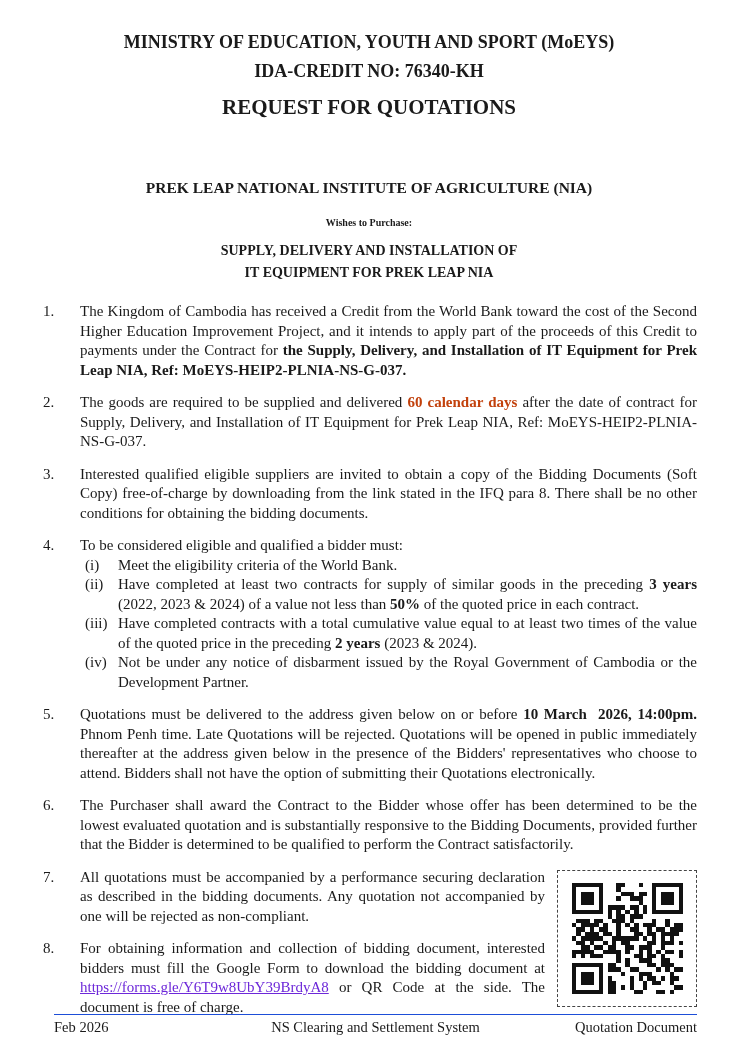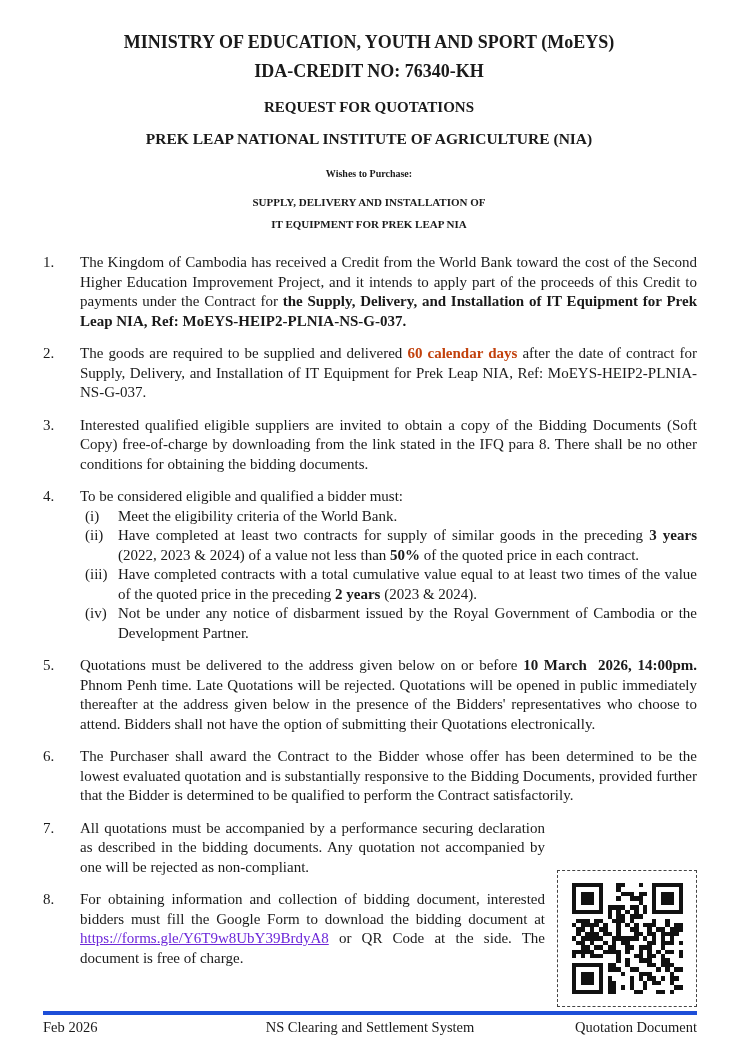--- a/index.html
+++ b/index.html
@@ -11,24 +11,24 @@
     background:#ffffff;
     color:#1a1a1a;
     font-family:"Liberation Serif","DejaVu Serif",serif;
     overflow:hidden;
   }
   .doc-header { text-align:center; padding-top:33px; }
   .t-main { font-size:18px; font-weight:bold; line-height:19px; }
   .t1 { margin-bottom:10px; }
   .t2 { margin-bottom:8px; }
   .t3 { margin-bottom:18px; }
-  .rfq  { font-size:15px;   font-weight:bold; line-height:16px; margin-bottom:16px; }
+  .rfq  { font-size:21px;   font-weight:bold; line-height:16px; margin-bottom:65px; }
   .inst { font-size:15.5px; font-weight:bold; line-height:16px; margin-bottom:19px; }
   .wish { font-size:10px;   font-weight:bold; line-height:16px; margin-bottom:9px;  }
-  .purchase { font-size:11px; font-weight:bold; line-height:22px; margin-bottom:18px;text-align:center; }
+  .purchase { font-size:14px; font-weight:bold; line-height:22px; margin-bottom:18px;text-align:center; }
 
   .list { padding:0 41px 0 43px; }
   .item { display:flex; margin-bottom:13px; font-size:15px; line-height:19.5px; }
   .item .num  { flex:0 0 37px; }
   .item .body { flex:1; text-align:justify; }
   .item.narrow { padding-right:152px; }
   .sub { display:flex; }
   .smarker { flex:0 0 33px; margin-left:5px; }
   .stext { flex:1; text-align:justify; }
 
@@ -39,22 +39,22 @@
   .qr-box {
     position:absolute; right:41px; bottom:44px;
     width:140px; height:137px;
     border:1.5px dashed #444;
     display:flex; align-items:center; justify-content:center;
     background:#fff;
   }
   .qr-box svg { width:111px; height:111px; fill:#111; shape-rendering:crispEdges; }
 
   .footer {
-    position:absolute; left:43px; right:41px; bottom:16px;
-    border-top:4px solid #1d4ed8; padding-top:4px;
+    position:absolute; left:54px; right:41px; bottom:16px;
+    border-top:1px solid #1d4ed8; padding-top:4px;
     font-size:14.5px; line-height:16px;
     display:flex;
   }
   .footer .fl { flex:1; text-align:left; }
   .footer .fc { flex:2; text-align:center; }
   .footer .fr { flex:1; text-align:right; }
 </style>
 </head>
 <body>
 

